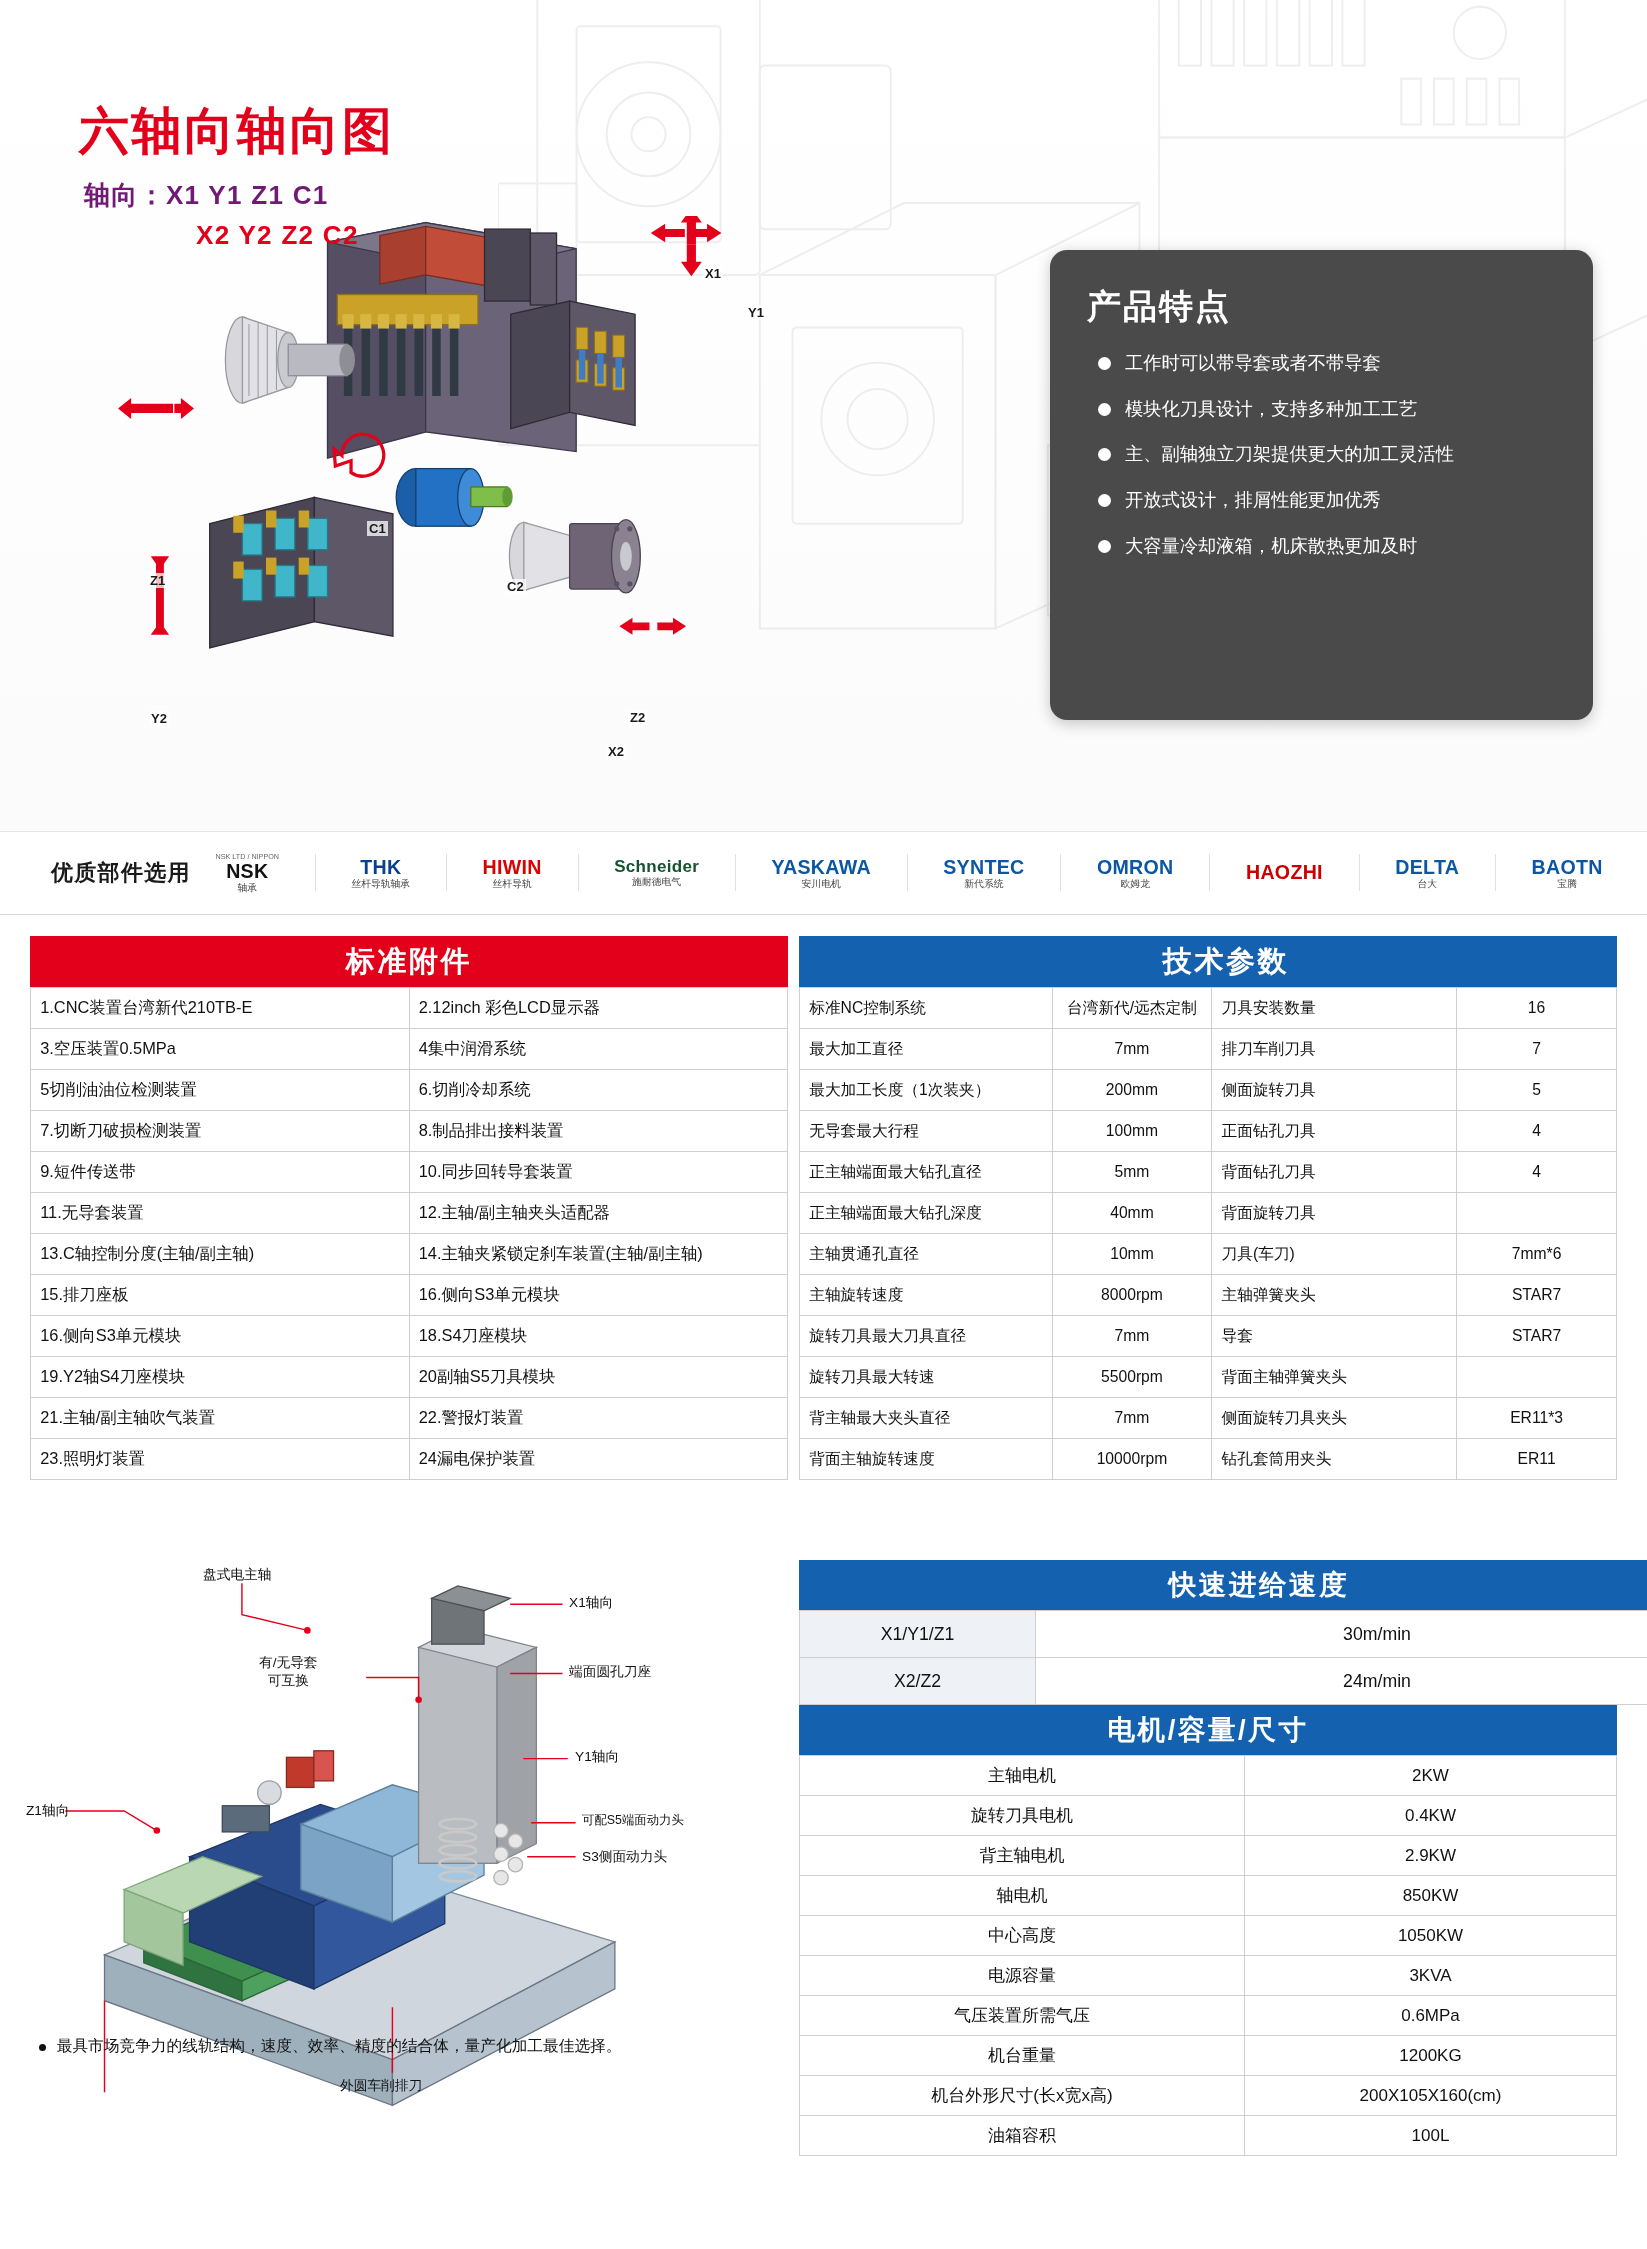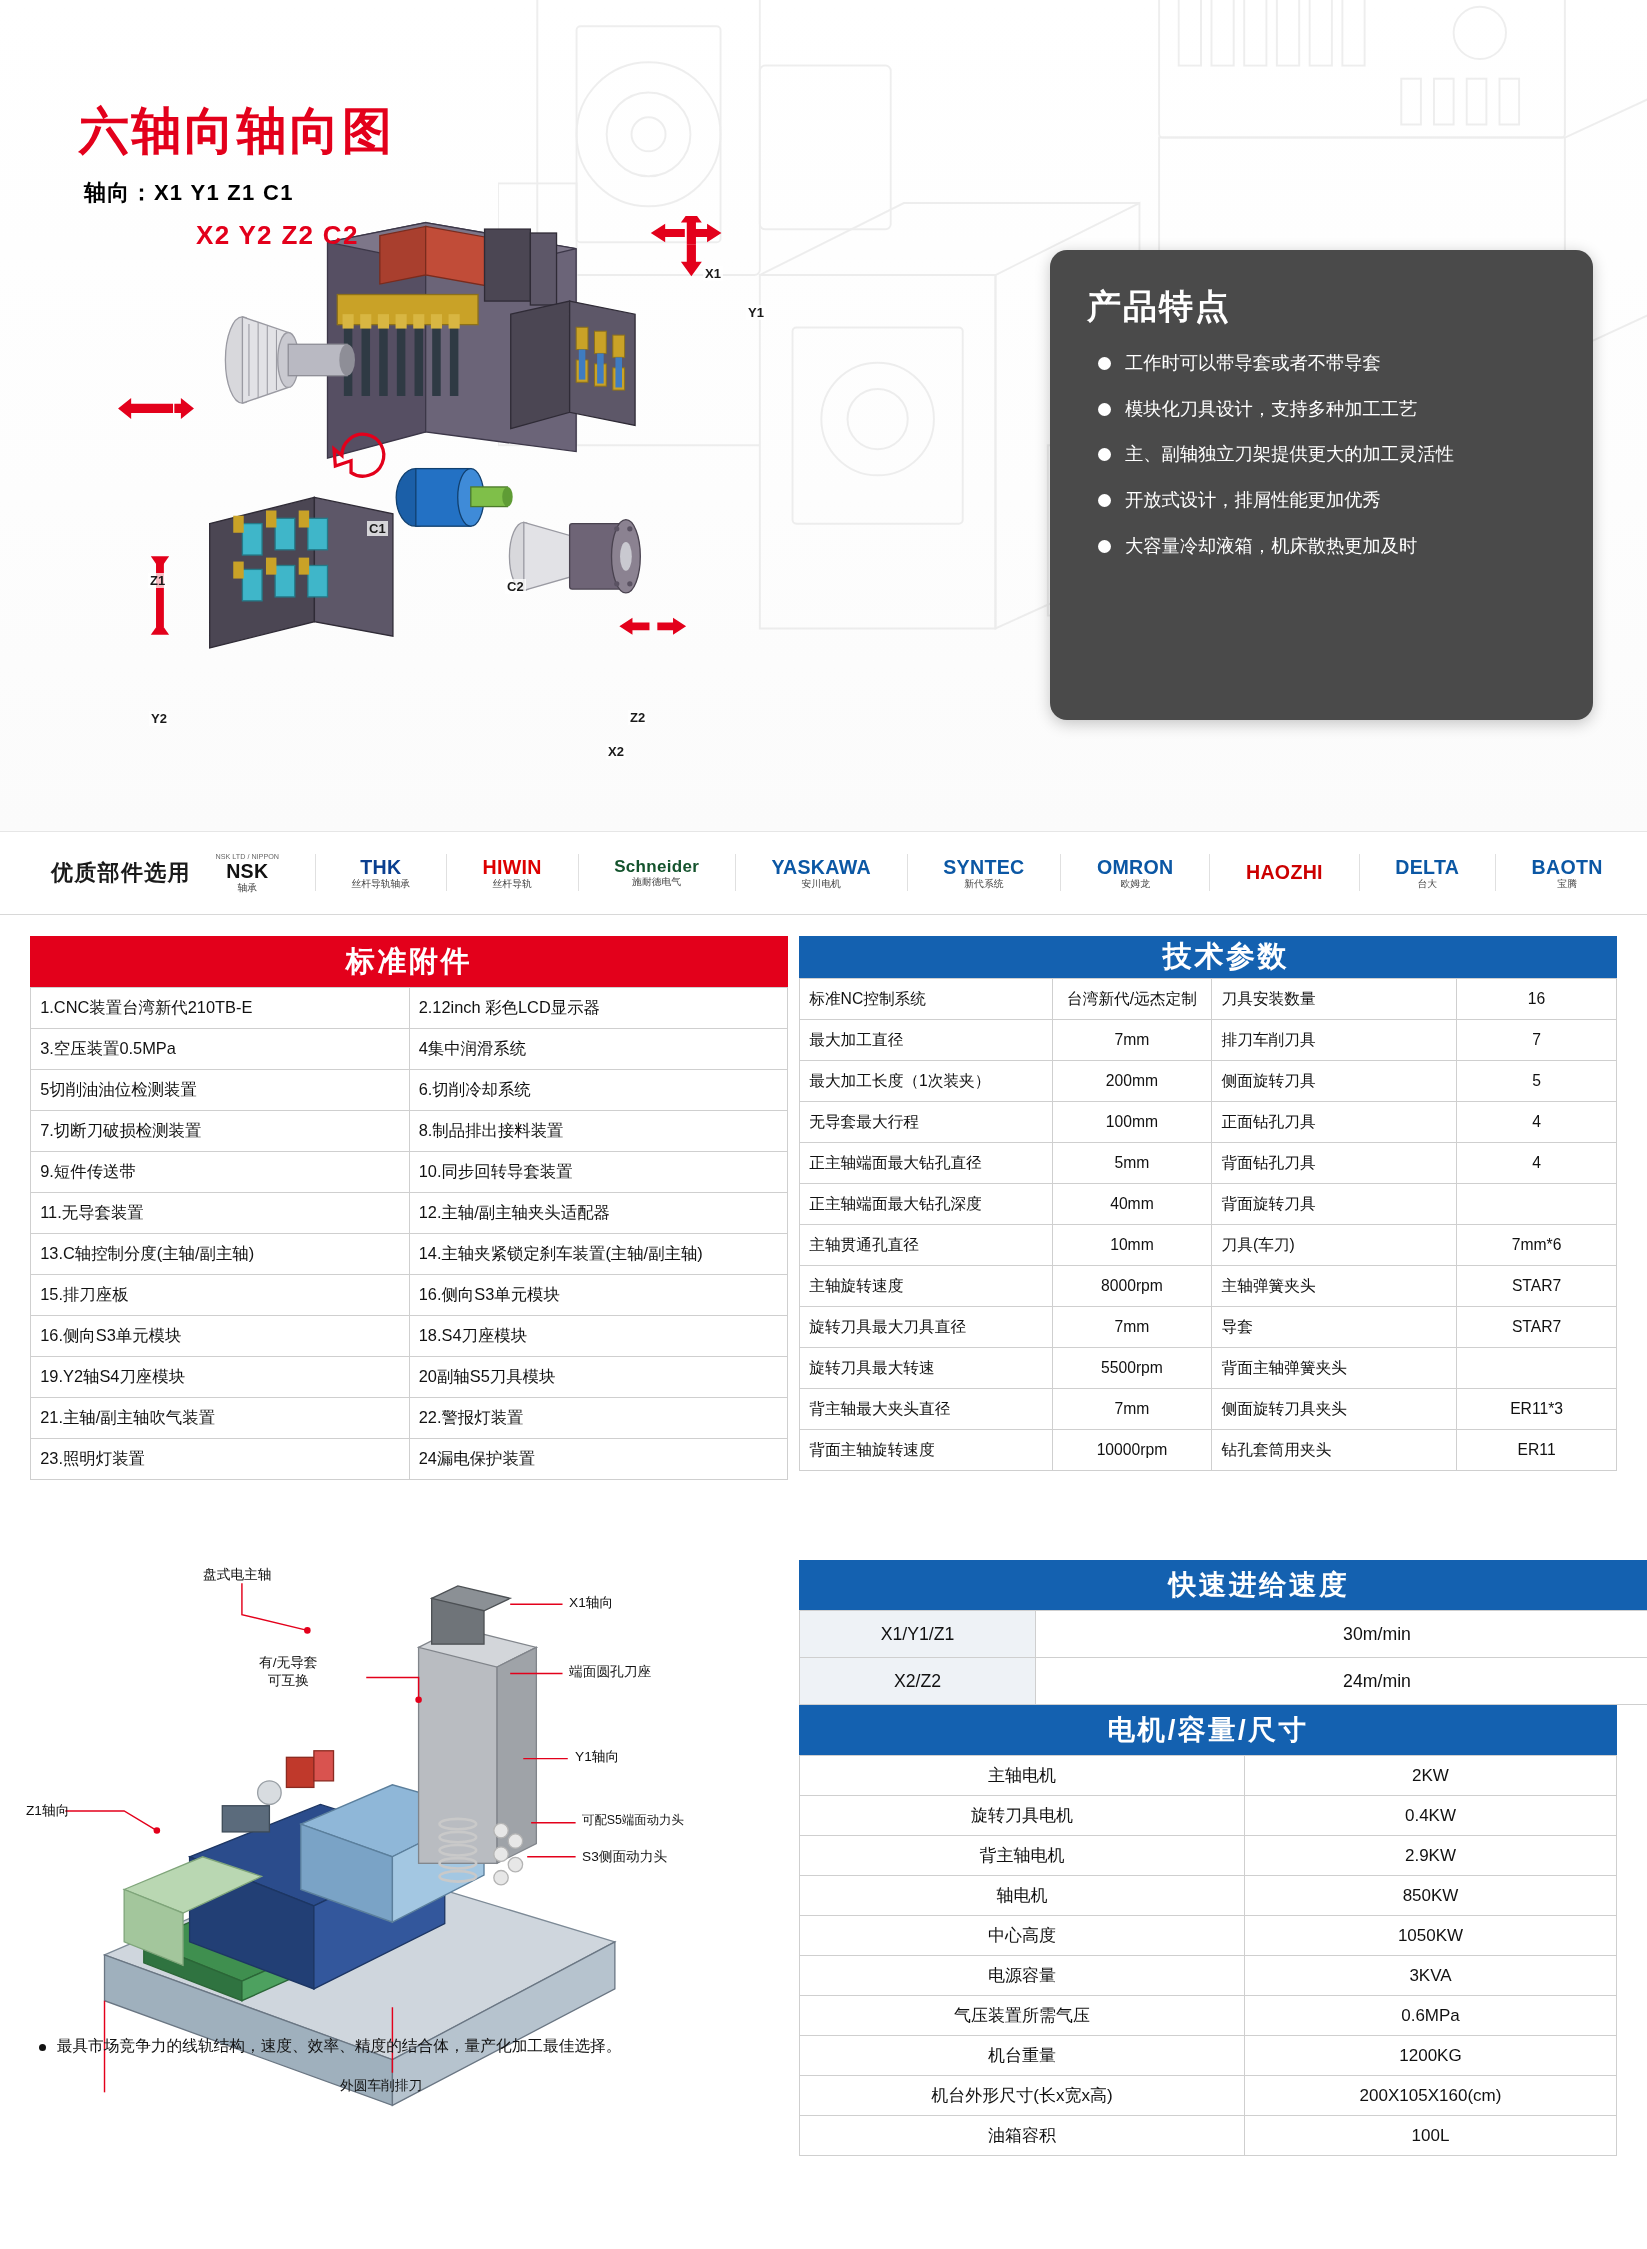--- a/index.html
+++ b/index.html
@@ -34,23 +34,23 @@
     position: absolute;
     left: 79px; top: 98px;
     font-size: 50px;
     font-weight: bold;
     color: #e3001b;
     letter-spacing: 2.6px;
   }
   .hero-sub1 {
     position: absolute;
     left: 84px; top: 178px;
-    font-size: 22px;
+    font-size: 26px;
     font-weight: bold;
-    color: #000000;
+    color: #701a75;
     letter-spacing: 1.3px;
   }
   .hero-sub2 {
     position: absolute;
     left: 196px; top: 220px;
     font-size: 26px;
     font-weight: bold;
     color: #e3001b;
     letter-spacing: 1.3px;
   }
@@ -180,21 +180,21 @@
   }
 
   
   .acc-wrap { position: absolute; left: 30px; top: 936px; width: 758px; }
   .acc-head { height: 51px; }
   .acc-tbl td { height: 41px; }
   .acc-tbl td.c1 { width: 50%; }
 
   
   .tech-wrap { position: absolute; left: 799px; top: 936px; width: 818px; }
-  .tech-head { height: 42px; padding-left: 36px; }
+  .tech-head { height: 51px; padding-left: 36px; }
   .tech-tbl td { height: 41px; font-size: 15.7px; }
   .tech-tbl td.lbl { width: 196px; }
   .tech-tbl td.val { width: 124px; text-align: center; }
   .tech-tbl td.lbl2 { width: 190px; }
   .tech-tbl td.val2 { width: 124px; text-align: center; }
 
   
   .lower-illus {
     position: absolute;
     left: 26px; top: 1549px;

